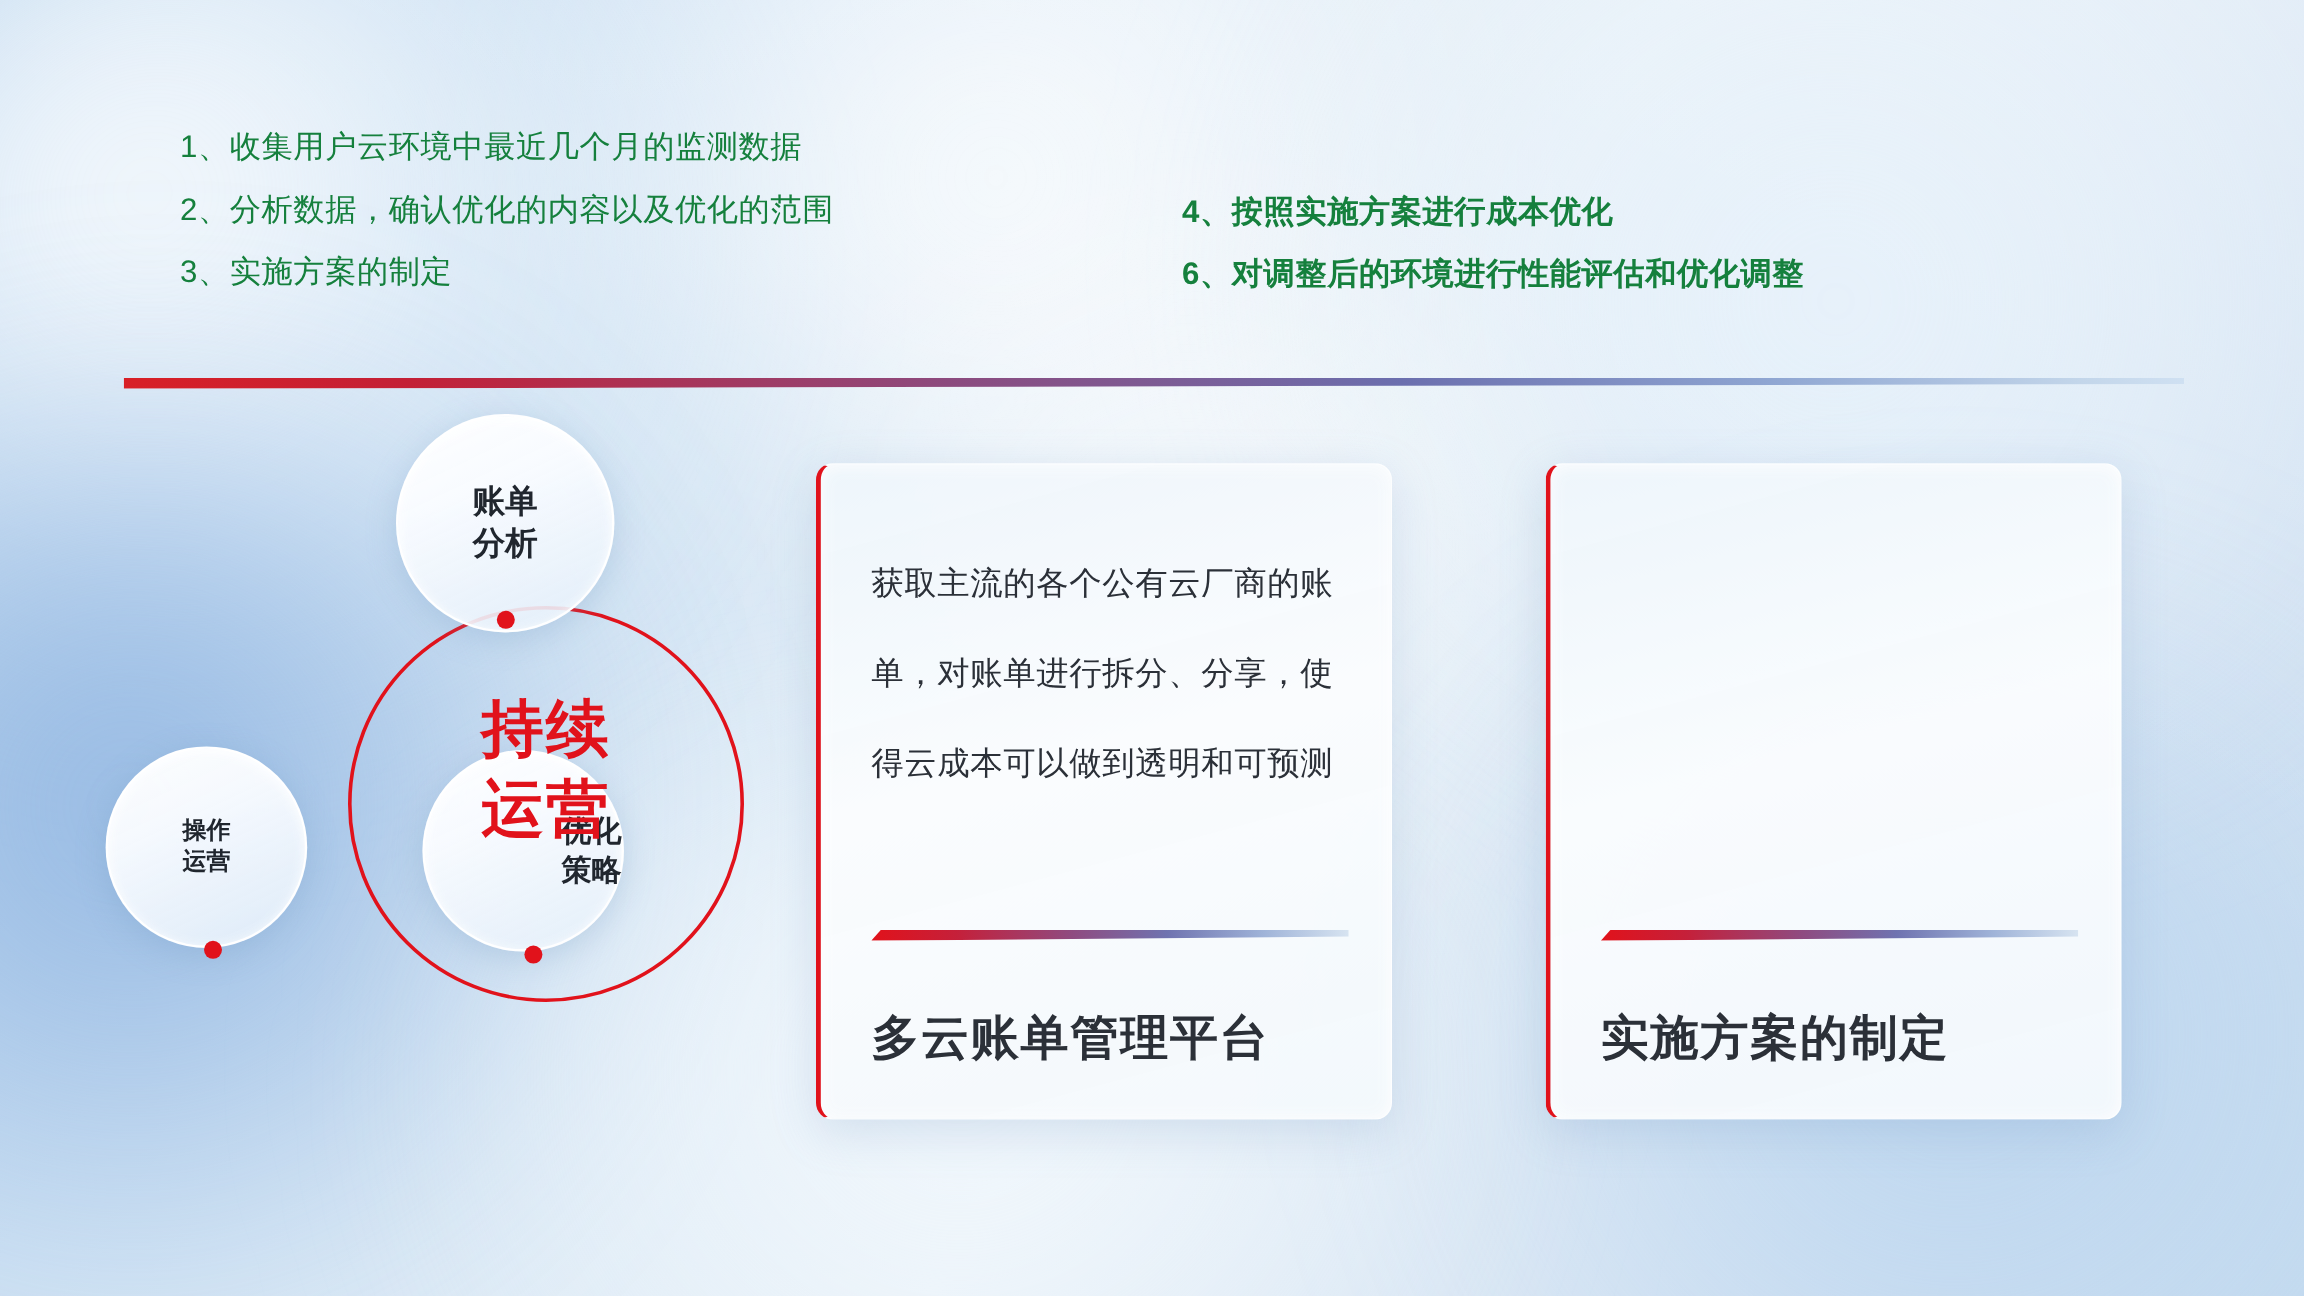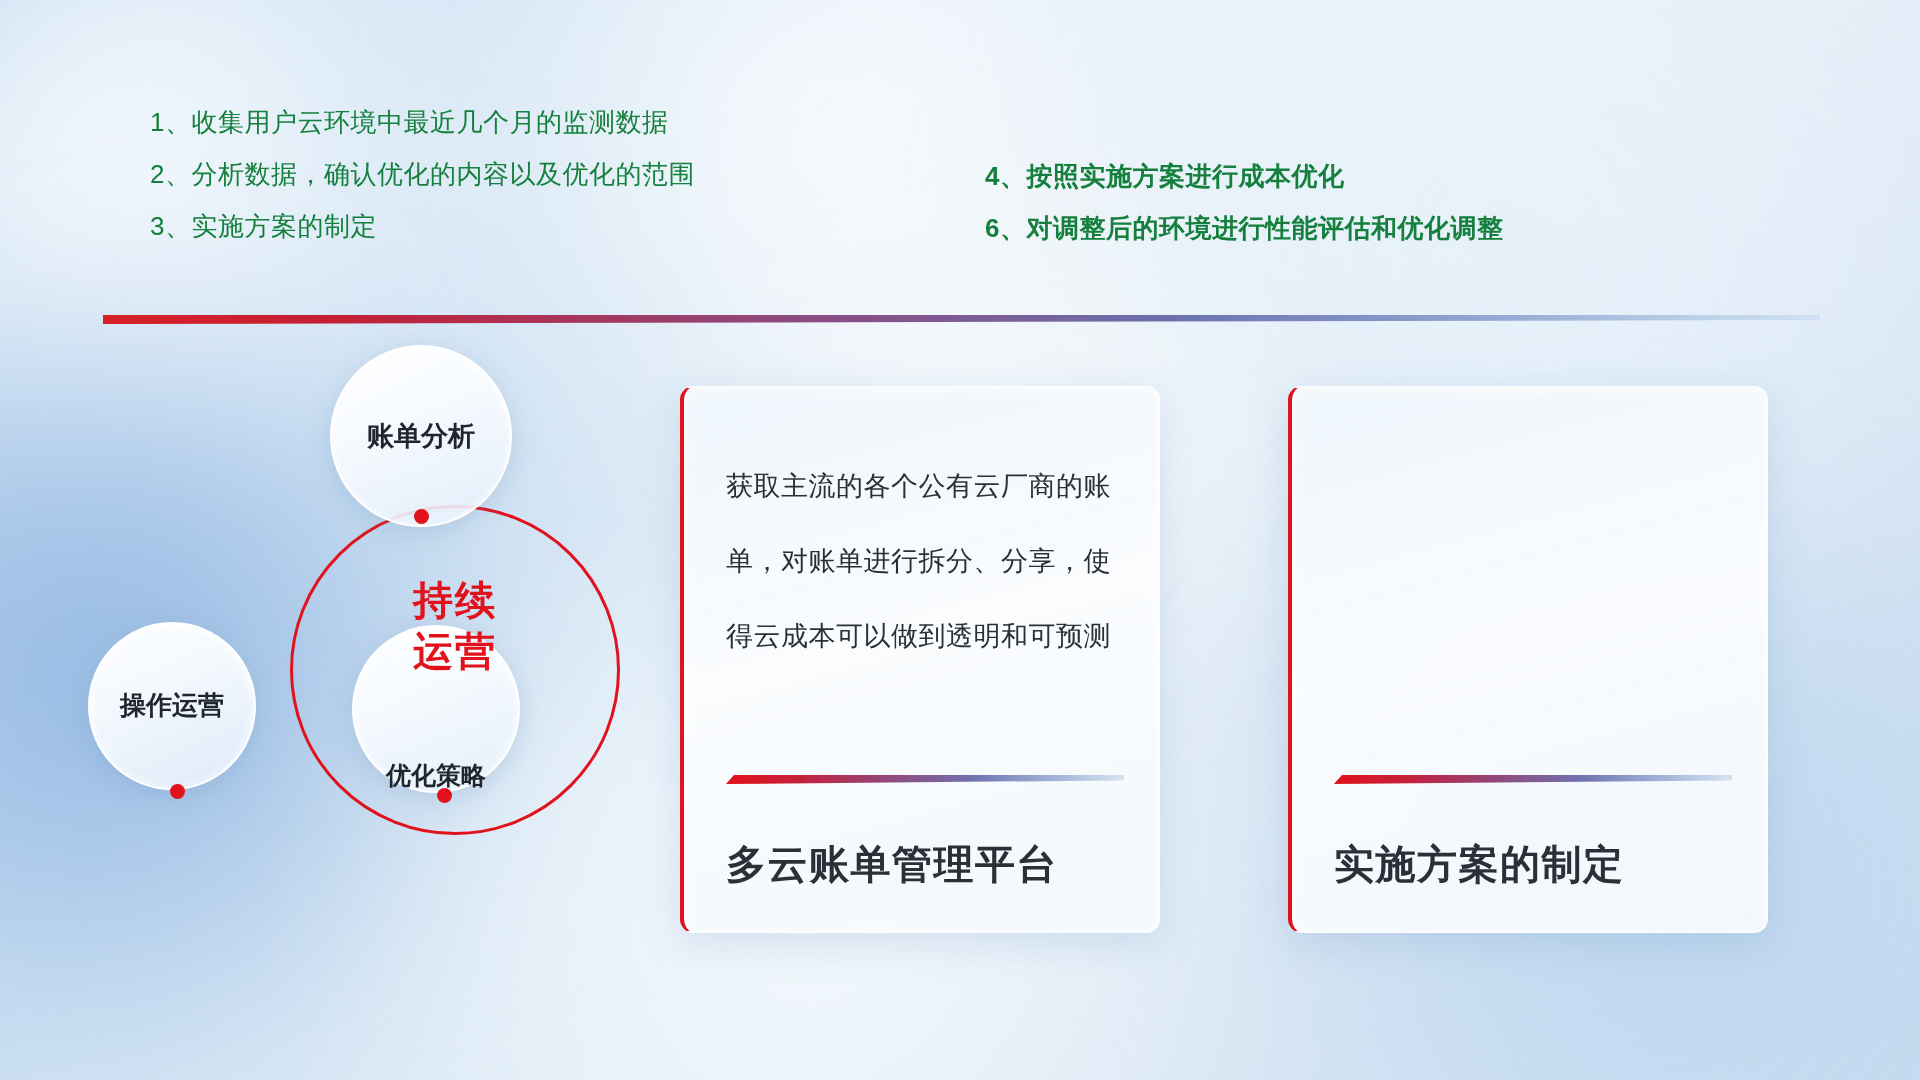--- a/index.html
+++ b/index.html
@@ -78,48 +78,48 @@
   }
   #ring-main { left:190px; top:145px; width:330px; height:330px; }
 
   .bubble {
     position:absolute;
     border-radius:50%;
     background:
       linear-gradient(155deg, rgba(255,255,255,.97) 0%, rgba(250,252,255,.95) 35%, rgba(228,239,250,.88) 100%);
     border:2px solid rgba(255,255,255,.95);
     box-shadow:0 6px 26px rgba(110,150,190,.28), inset 0 2px 10px rgba(255,255,255,.9);
-    display:flex; flex-direction:row;
+    display:flex; flex-direction:column;
     align-items:center; justify-content:center;
     color:#20262e;
     font-weight:bold;
     line-height:1.28;
   }
   #bubble-top    { left:230px; top:-15px;  width:182px; height:182px; font-size:27px; z-index:3; }
-  #bubble-left   { left:-12px; top:262px;  width:168px; height:168px; font-size:26px; z-index:3; }
+  #bubble-left   { left:-12px; top:262px;  width:168px; height:168px; font-size:20px; z-index:3; }
   #bubble-right  { left:252px; top:265px;  width:168px; height:168px; font-size:25px; z-index:3;align-items:flex-end; }
 
   .dot {
     position:absolute;
     width:15px; height:15px;
     border-radius:50%;
     background:#e1121b;
     z-index:4;
   }
   #dot-top   { left:314px; top:149px; }
   #dot-left  { left:70px;  top:424px; }
   #dot-right { left:337px; top:428px; }
 
   #venn-center {
     position:absolute;
     left:190px; top:215px;
     width:330px;
     text-align:center;
     color:#e1121b;
-    font-size:40px;
+    font-size:52px;
     font-weight:bold;
     line-height:1.28;
     letter-spacing:2px;
     z-index:5;
   }
 
   
   .card {
     position:absolute;
     top:386px;

